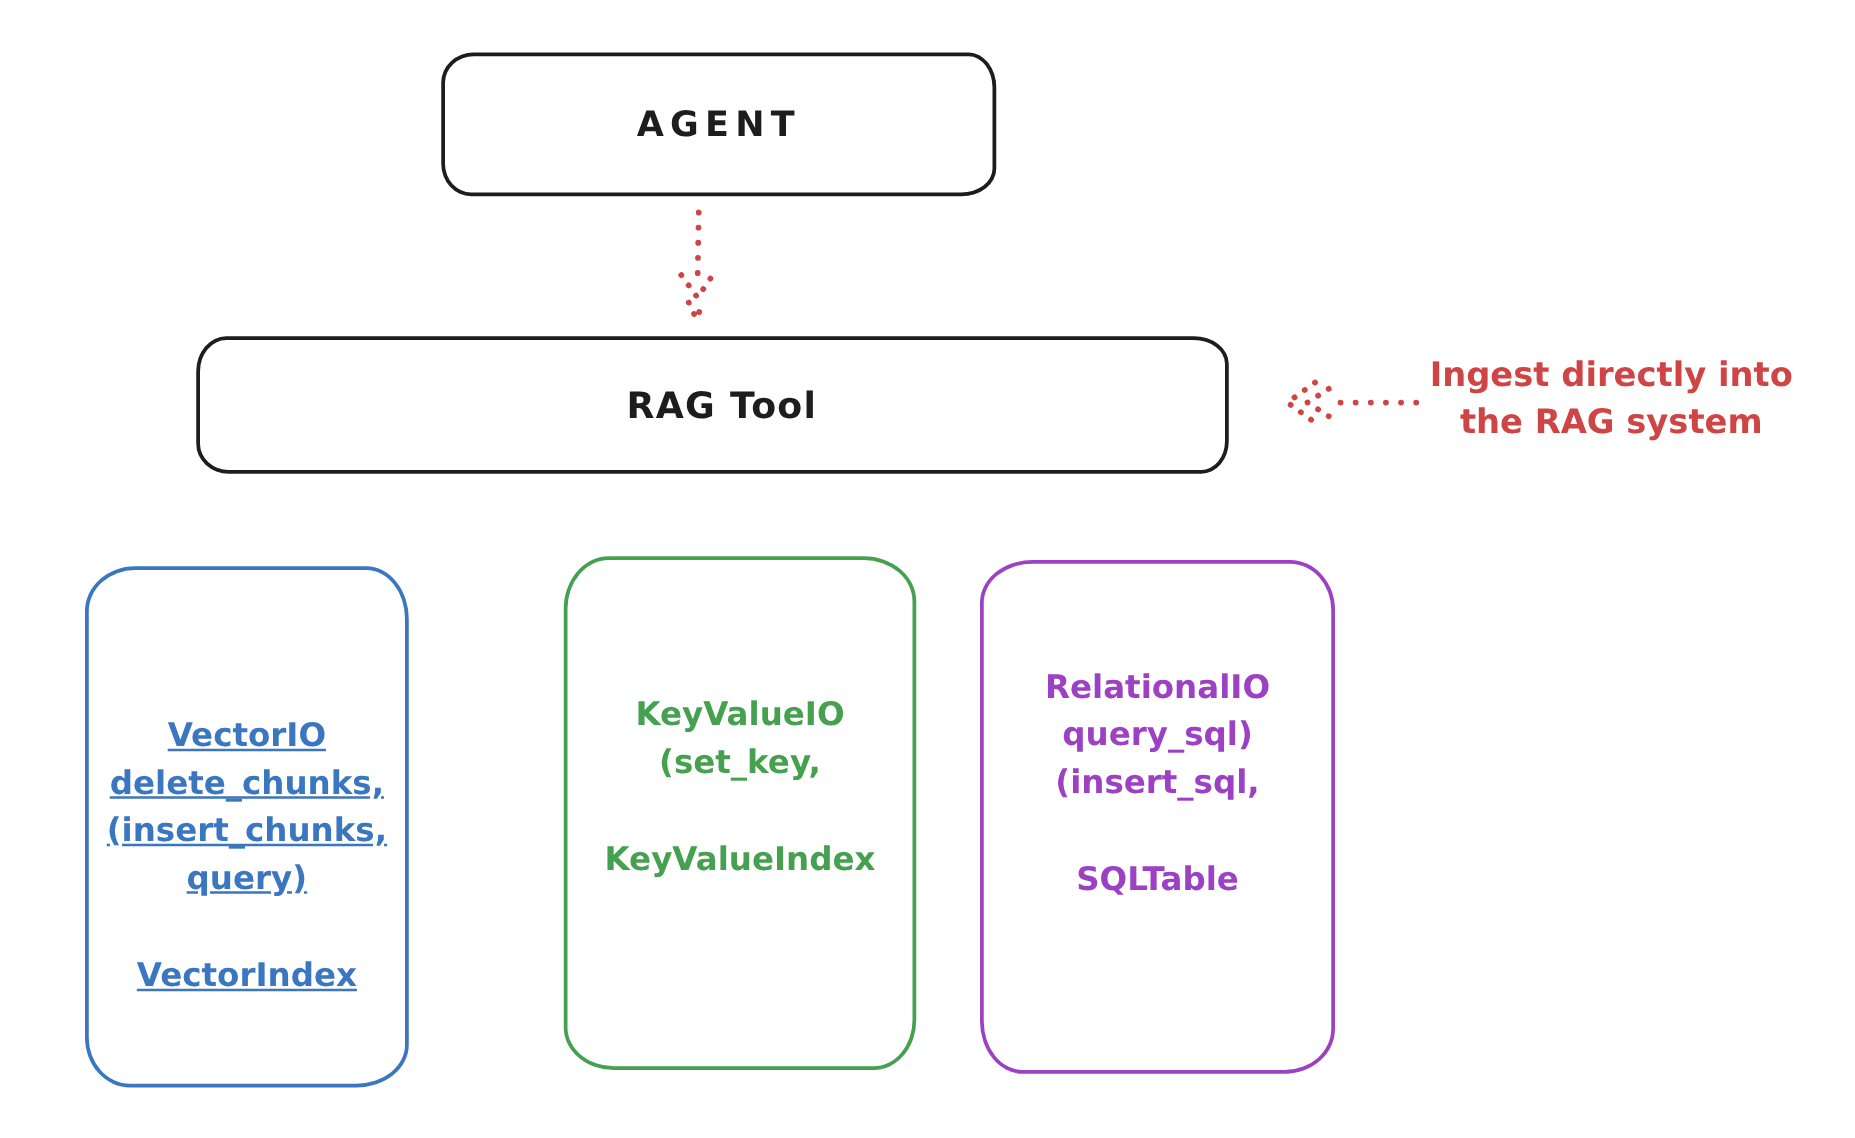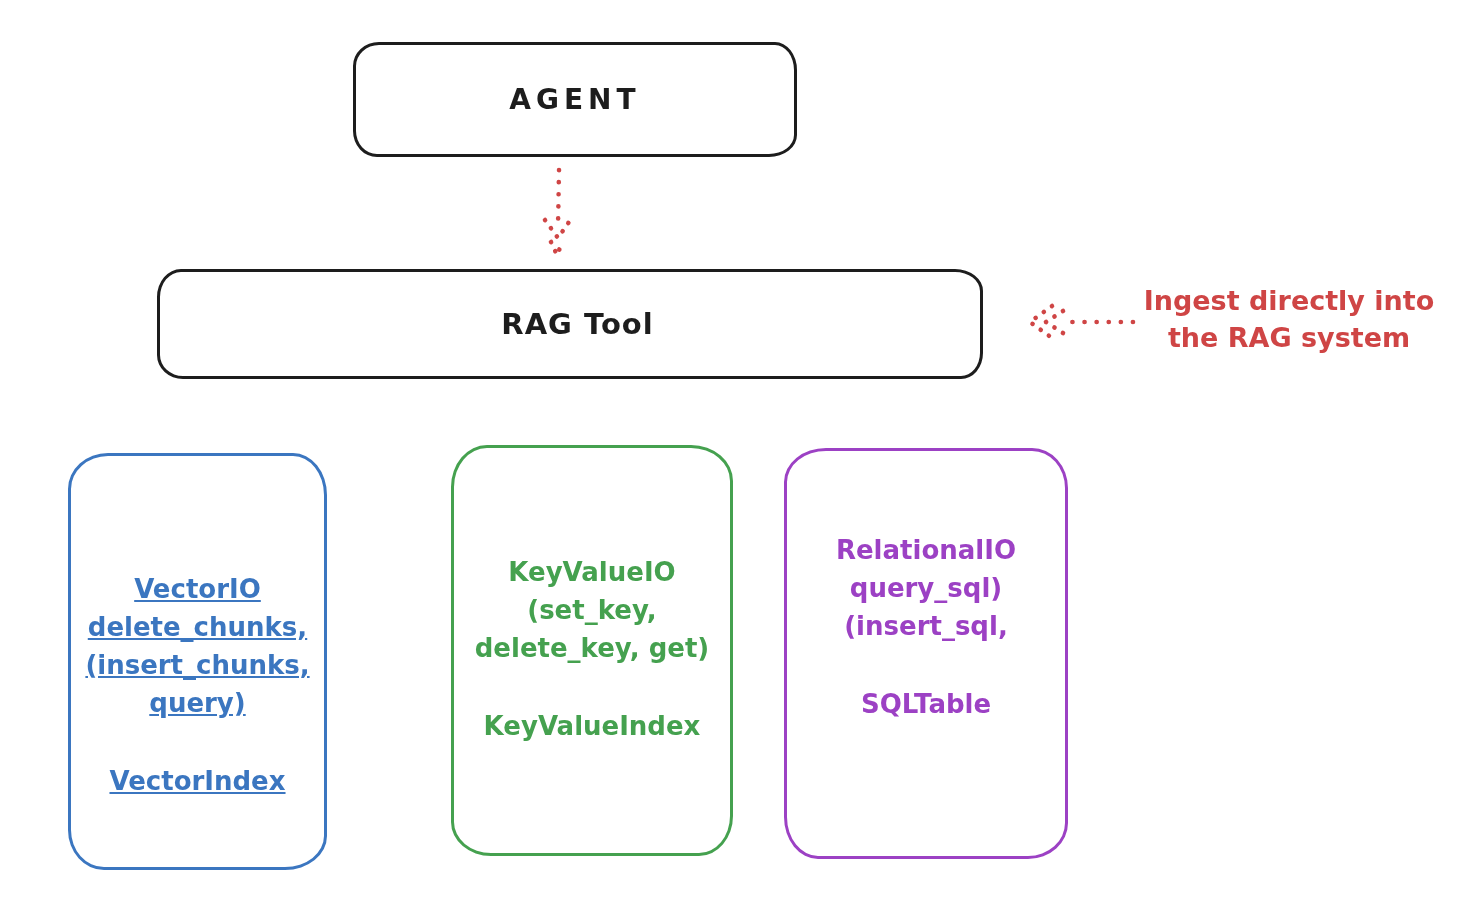--- a/index.html
+++ b/index.html
@@ -149,21 +149,20 @@
     <div>delete_chunks,</div>
     <div>(insert_chunks,</div>
     <div>query)</div>
     <div class="spacer"></div>
     <div>VectorIndex</div>
   </div>
 
   <div class="box backend-box backend-keyvalue" style="color: rgb(69, 161, 79); border-color: rgb(69, 161, 79);">
     <div>KeyValueIO</div>
     <div>(set_key,</div>
-    <div>delete_key, get)</div>
     <div class="spacer"></div>
     <div>KeyValueIndex</div>
   </div>
 
   <div class="box backend-box backend-relational" style="color: rgb(156, 65, 196); border-color: rgb(156, 65, 196);">
     <div>RelationalIO</div>
     <div>query_sql)</div>
     <div>(insert_sql,</div>
     <div class="spacer"></div>
     <div>SQLTable</div>

